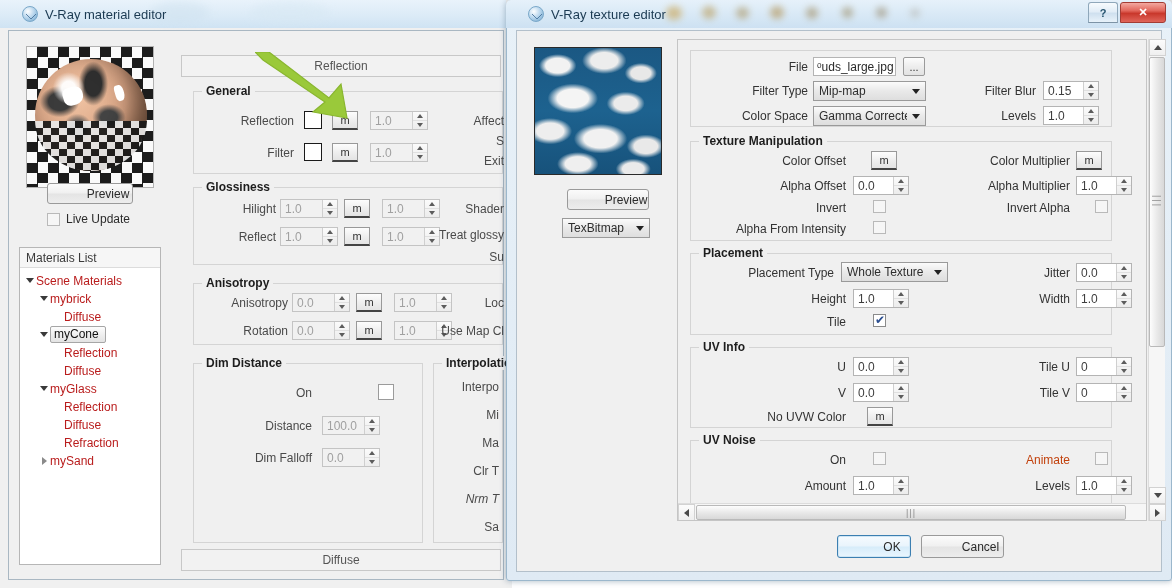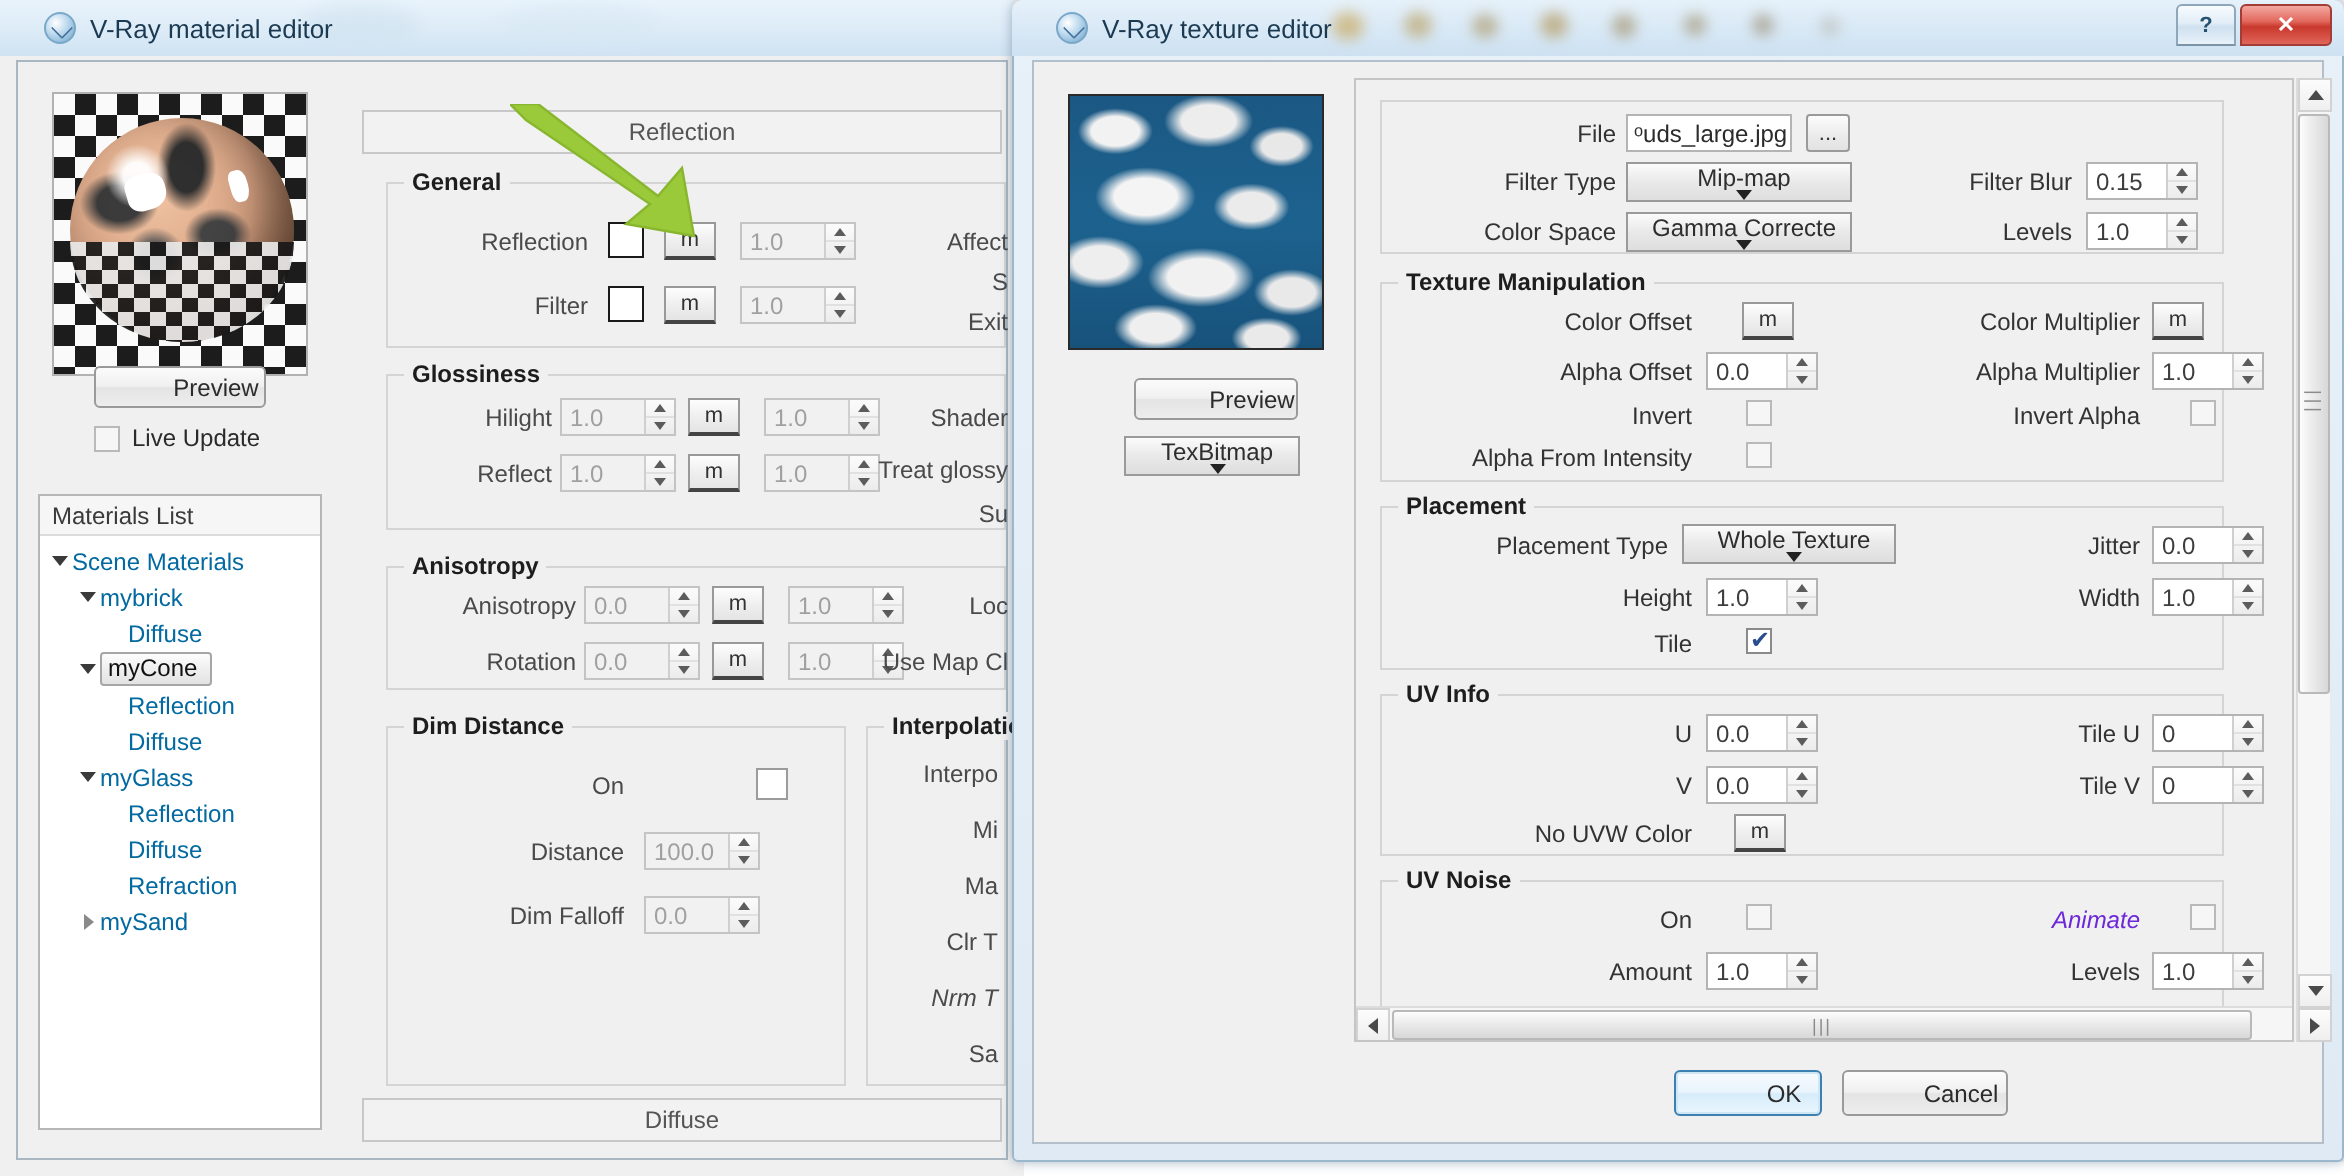--- a/index.html
+++ b/index.html
@@ -162,21 +162,21 @@
     font-size:12px; color:#2a4d8f; line-height:14px;
   }
   .chk.bold { border:1px solid #8a8a8a; background:#fff; }
 
   .combo {
     position:absolute; height:20px;
     border:1px solid #9a9a9a;
     background: linear-gradient(180deg,#fbfbfb,#e9e9e9 50%,#dedede);
     display:flex; align-items:center;
     padding-left:5px; font-size:12px; color:#2e2e2e;
-    overflow:hidden; white-space:nowrap; cursor:default;flex-direction:column;
+    overflow:hidden; white-space:nowrap; cursor:default;
   }
   .combo .cv { flex:1; overflow:hidden; }
   .combo .carr {
     width:18px; display:flex;align-items:center;justify-content:center;
     flex:0 0 auto;
   }
   .combo .carr::after{
     content:""; border-left:4px solid transparent; border-right:4px solid transparent;
     border-top:5px solid #222;
   }
@@ -233,21 +233,21 @@
     width:12px; flex:0 0 auto; display:flex;align-items:center;justify-content:center;
   }
   .tw.open::after{
     content:""; border-left:4px solid transparent; border-right:4px solid transparent;
     border-top:5px solid #3a3a3a;
   }
   .tw.closed::after{
     content:""; border-top:4px solid transparent; border-bottom:4px solid transparent;
     border-left:5px solid #8a8a8a;
   }
-  .tnode .tl { color:#0369a1; }
+  .tnode .tl { color:#b91c1c; }
   .tnode.sel .tl {
     background: linear-gradient(180deg,#fdfdfd,#efefef 50%,#e3e3e3);
     border:1px solid #a6a6a6; border-radius:2px;
     padding:0 6px 0 3px; font-weight:normal; color:#111;
     line-height:15px;
   }
 
   
   #prevbox {
     position:absolute; left:25px; top:45px; width:128px; height:142px;
@@ -734,21 +734,21 @@
           </div>
 
           <div class="lbl r" style="left:0px;top:62px;width:155px;color:#333;">No UVW Color</div>
           <div class="mbtn" style="left:176px;top:59px;">m</div>
         </div>
 
         <div class="grp" style="left:12px;top:400px;width:422px;height:86px;">
           <span class="grp-title">UV Noise</span>
           <div class="lbl r" style="left:0px;top:12px;width:155px;color:#333;">On</div>
           <div class="chk" style="left:182px;top:11px;"></div>
-          <div class="lbl r" style="left:222px;top:12px;width:157px;color:#6d28d9;font-style:italic;">Animate</div>
+          <div class="lbl r" style="left:222px;top:12px;width:157px;color:#c2410c;">Animate</div>
           <div class="chk" style="left:404px;top:11px;"></div>
 
           <div class="lbl r" style="left:0px;top:38px;width:155px;color:#333;">Amount</div>
           <div class="spin" style="left:162px;top:35px;width:56px;">
             <div class="v">1.0</div>
             <div class="arrows">
                 <div class="ar-up"></div>
                 <div class="ar-dn"></div>
               </div>
           </div>

